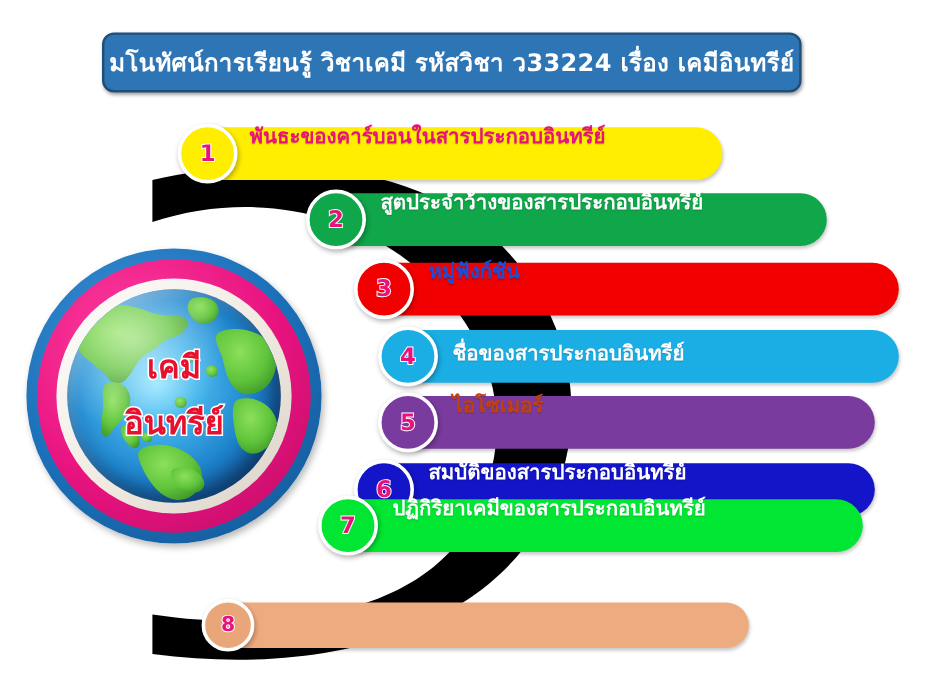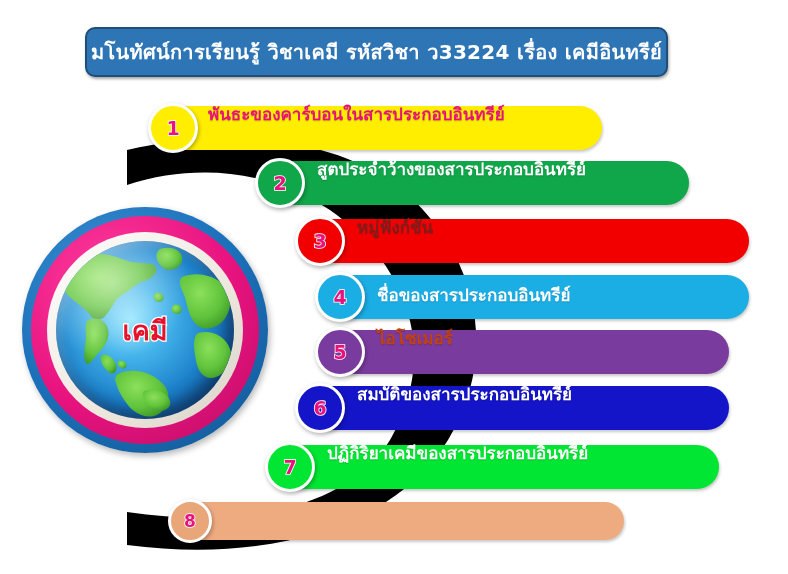--- a/index.html
+++ b/index.html
@@ -181,20 +181,21 @@
                    C150 140 142 132 140 120 C138 108 136 96 142 92 Z"></path>
 
           <path d="M100 52 C106 50 110 56 106 60 C100 64 94 56 100 52 Z"></path>
           <path d="M118 64 C124 62 128 68 124 72 C118 76 112 68 118 64 Z"></path>
           <path d="M92 90 C98 88 102 94 98 98 C92 102 86 94 92 90 Z"></path>
         </g>
       </svg>
       <div class="globe-shine"></div>
       <div class="globe-label">
         <span>เคมี</span>
+        <span>อินทรีย์</span>
       </div>
     </div>
   </div>
 
   <div id="rows-container">
       <div class="row" style="left: 148px; top: 106px; width: 454px;">
         <div class="bar" style="left: 14px; width: 440px; background: rgb(255, 238, 0);"></div>
         <div class="bar-label" style="left: 60px; color: rgb(232, 18, 125);">พันธะของคาร์บอนในสารประกอบอินทรีย์</div>
         <div class="num-circle" style="left: 0px; background: rgb(255, 238, 0);">
           <span style="color: rgb(232, 18, 125);">1</span>
@@ -202,21 +203,21 @@
       </div>
       <div class="row" style="left: 255px; top: 161px; width: 434px;">
         <div class="bar" style="left: 14px; width: 420px; background: rgb(16, 166, 74);"></div>
         <div class="bar-label" style="left: 62px; color: rgb(255, 255, 255);">สูตประจำว้างของสารประกอบอินทรีย์</div>
         <div class="num-circle" style="left: 0px; background: rgb(16, 166, 74);">
           <span style="color: rgb(232, 18, 125);">2</span>
         </div>
       </div>
       <div class="row" style="left: 295px; top: 219px; width: 454px;">
         <div class="bar" style="left: 14px; width: 440px; background: rgb(242, 0, 0);"></div>
-        <div class="bar-label" style="left: 62px; color: #7f1d1d;">หมู่ฟังก์ชัน</div>
+        <div class="bar-label" style="left: 62px; color: #1d4ed8;">หมู่ฟังก์ชัน</div>
         <div class="num-circle" style="left: 0px; background: rgb(242, 0, 0);">
           <span style="color: rgb(232, 18, 125);">3</span>
         </div>
       </div>
       <div class="row" style="left: 315px; top: 275px; width: 434px;">
         <div class="bar" style="left: 14px; width: 420px; background: rgb(27, 174, 229);"></div>
         <div class="bar-label" style="left: 62px; color: rgb(255, 255, 255); margin-top: 12px;">ชื่อของสารประกอบอินทรีย์</div>
         <div class="num-circle" style="left: 0px; background: rgb(27, 174, 229);">
           <span style="color: rgb(232, 18, 125);">4</span>
         </div>
@@ -228,21 +229,21 @@
           <span style="color: rgb(232, 18, 125);">5</span>
         </div>
       </div>
       <div class="row" style="left: 295px; top: 386px; width: 434px; text-align: right;">
         <div class="bar" style="left: 14px; width: 420px; background: rgb(20, 20, 200);"></div>
         <div class="bar-label" style="left: 62px; color: rgb(255, 255, 255);">สมบัติของสารประกอบอินทรีย์</div>
         <div class="num-circle" style="left: 0px; background: rgb(20, 20, 200);">
           <span style="color: rgb(232, 18, 125);">6</span>
         </div>
       </div>
-      <div class="row" style="left: 265px; top: 445px; width: 454px;">
+      <div class="row" style="left: 265px; top: 416px; width: 454px;">
         <div class="bar" style="left: 14px; width: 440px; background: rgb(0, 230, 50);"></div>
         <div class="bar-label" style="left: 62px; color: rgb(255, 255, 255);">ปฏิกิริยาเคมีของสารประกอบอินทรีย์</div>
         <div class="num-circle" style="left: 0px; background: rgb(0, 230, 50);">
           <span style="color: rgb(232, 18, 125);">7</span>
         </div>
       </div>
       <div class="row small" style="left: 168px; top: 502px; width: 456px;">
         <div class="bar" style="left: 14px; width: 442px; background: rgb(239, 171, 128);"></div>
         <div class="num-circle" style="left: 0px; background: rgb(232, 166, 121);">
           <span style="color: rgb(232, 18, 125);">8</span>

